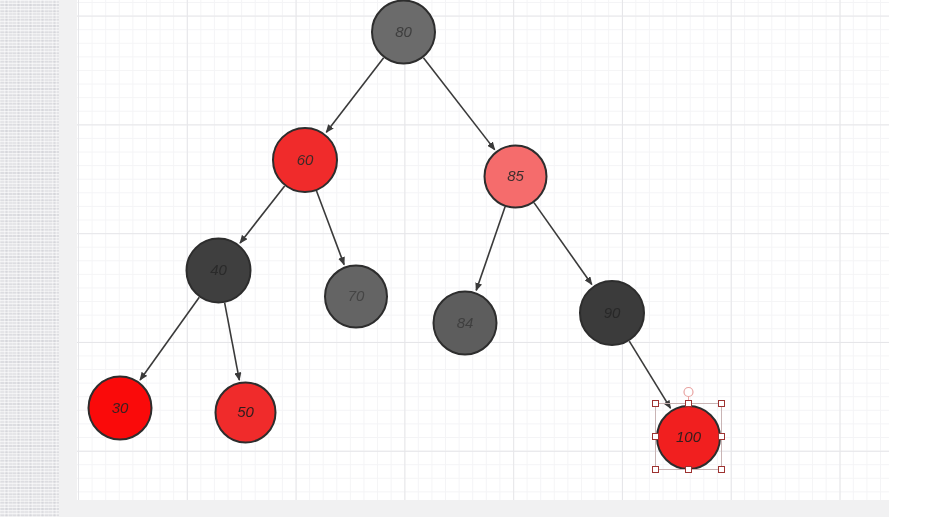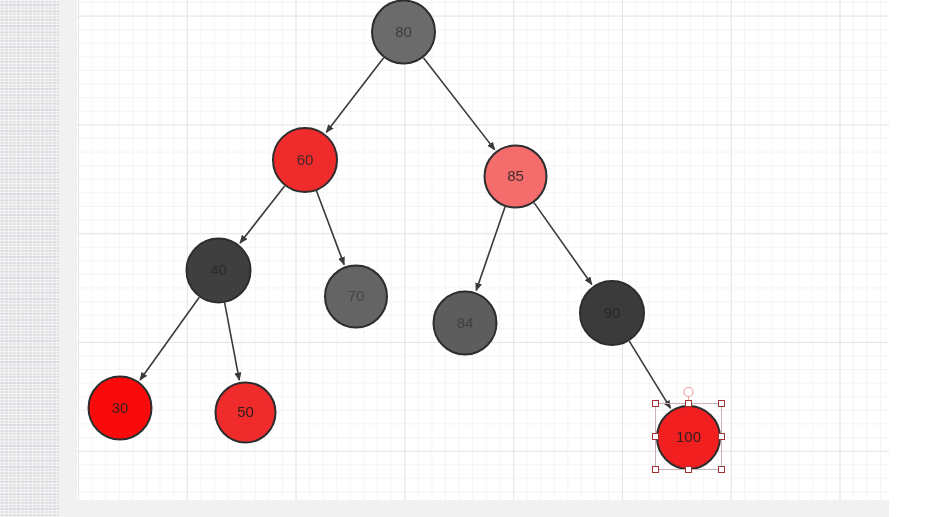--- a/index.html
+++ b/index.html
@@ -1,19 +1,20 @@
 <!DOCTYPE html>
 <html><head>
 <meta charset="utf-8">
 <style>
   html,body{margin:0;padding:0;}
   .screen{
     position:relative;width:889px;height:517px;overflow:hidden;
     background:#f1f1f2;
     font-family:"Liberation Sans", sans-serif;
+    font-style:italic;
   }
   .texture-strip{
     position:absolute;left:0;top:0;width:59px;height:517px;
     background-color:#e5e5e8;
     background-image:
       repeating-linear-gradient(0deg, rgba(255,255,255,.55) 0 1px, rgba(0,0,0,0) 1px 3px),
       repeating-linear-gradient(90deg, rgba(255,255,255,.38) 0 1px, rgba(0,0,0,0) 1px 4px),
       repeating-linear-gradient(0deg, rgba(170,172,182,.14) 0 2px, rgba(0,0,0,0) 2px 7px),
       repeating-linear-gradient(90deg, rgba(170,172,182,.14) 0 1px, rgba(0,0,0,0) 1px 6px);
   }

